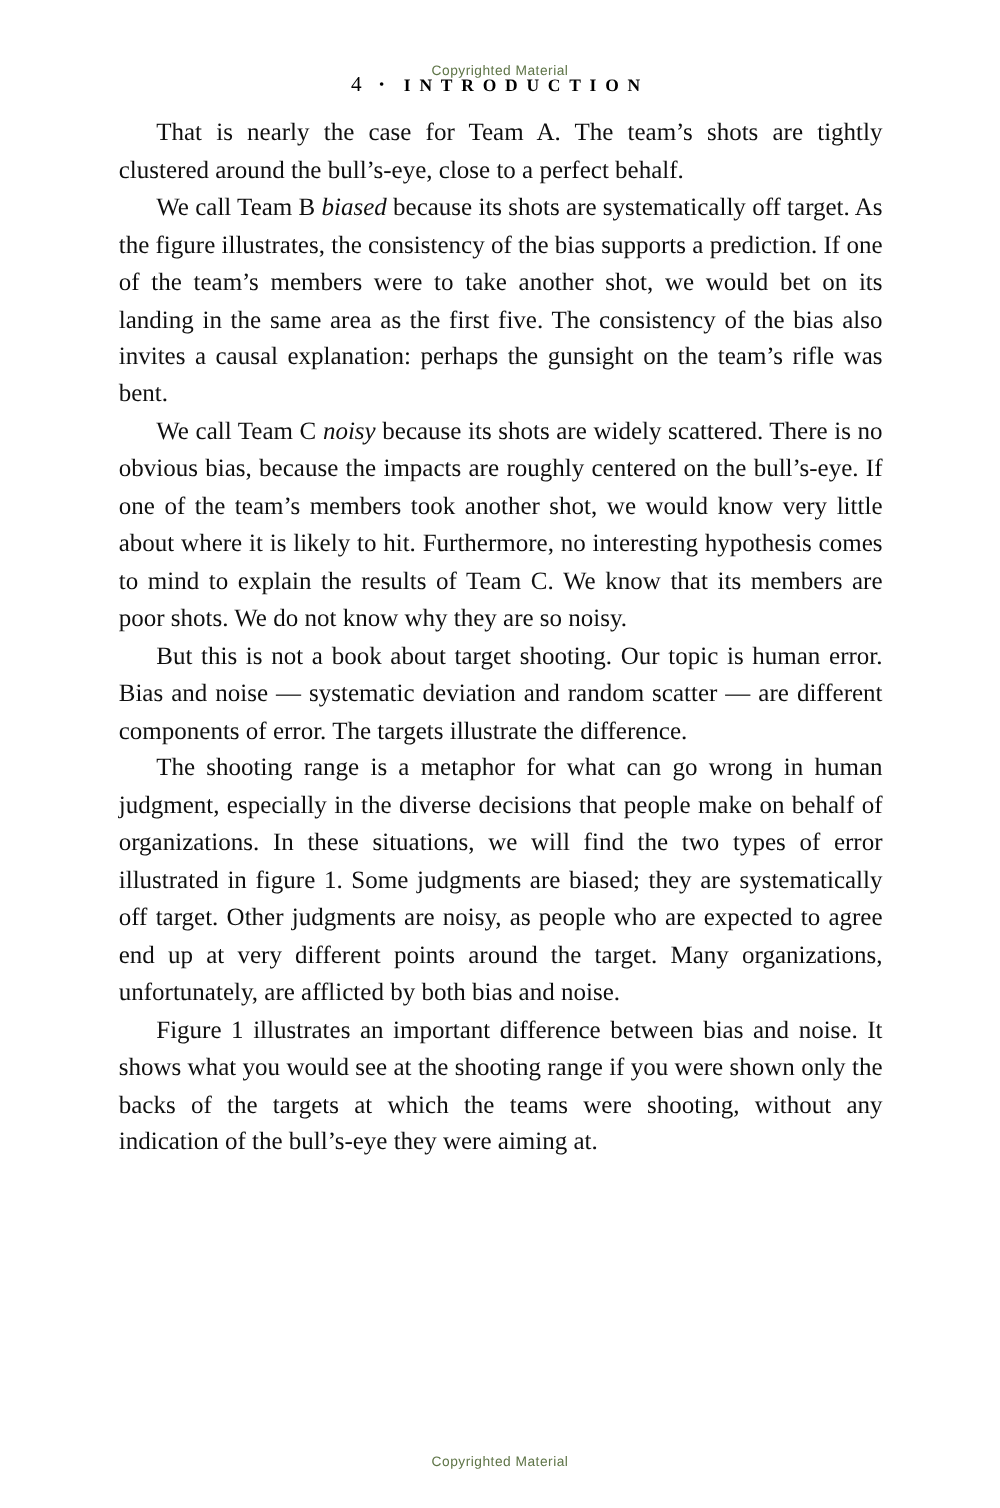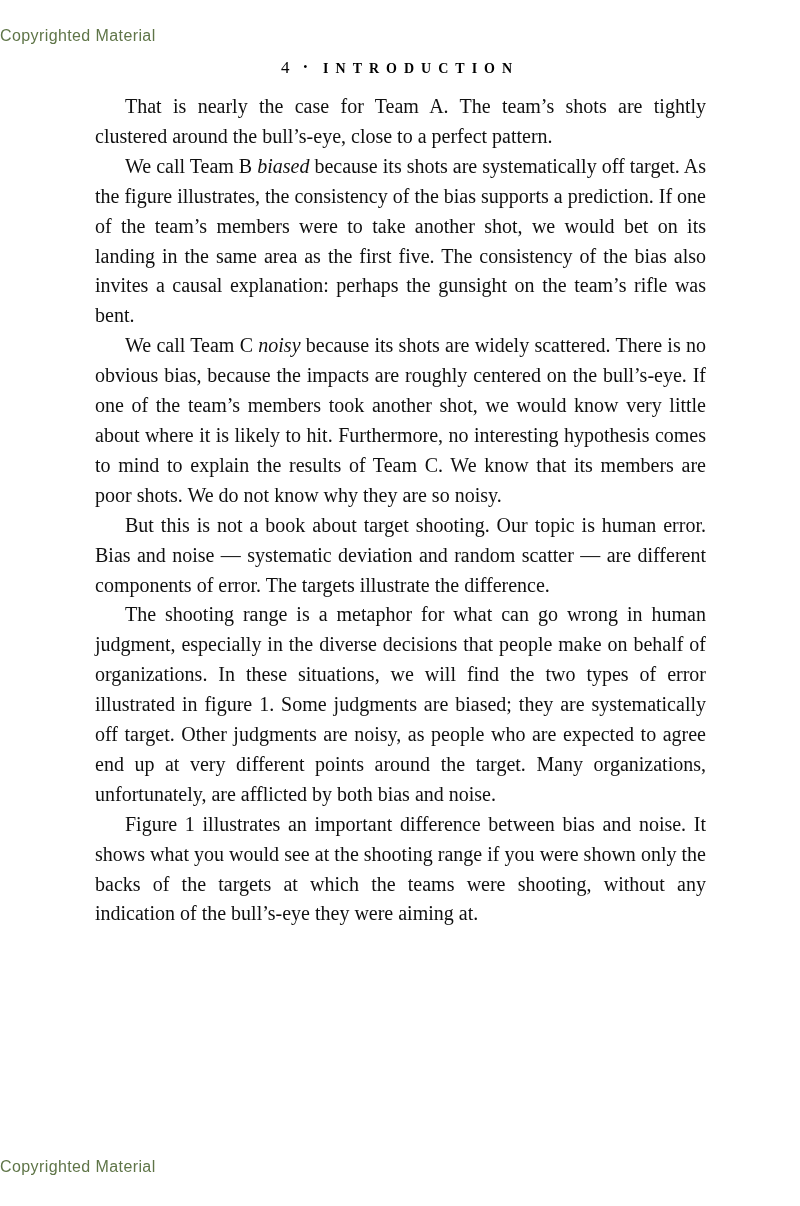--- a/index.html
+++ b/index.html
@@ -16,25 +16,26 @@
     height: 1206px;
     background: #ffffff;
     box-sizing: border-box;
     font-family: "Liberation Serif", serif;
     color: #101010;
   }
   .copyright {
     position: absolute;
     left: 0;
     width: 100%;
-    text-align: left;
+    text-align: center;
     font-family: "Liberation Sans", sans-serif;
-    font-size: 16px;
+    font-size: 11px;
     letter-spacing: 0.4px;
     color: var(--copyright-color, #5f7548);
+    margin-top: 24px;
   }
   .copyright.top { top: 27px; }
   .copyright.bottom { bottom: 30px; }
   .running-head {
     position: absolute;
     top: 58px;
     left: 0;
     width: 100%;
     text-align: center;
     font-family: "Liberation Serif", serif;
@@ -81,21 +82,21 @@
 
   <div class="copyright top">Copyrighted Material</div>
 
   <div class="running-head">
     <span class="pagenum">4</span>
     <span class="sep">•</span>
     <span class="chapter">INTRODUCTION</span>
   </div>
 
   <div class="page-body">
-      <p><span>That is nearly the case for Team A. The team’s shots are tightly clustered around the bull’s-eye, close to a perfect pattern.</span></p>
+      <p><span>That is nearly the case for Team A. The team’s shots are tightly clustered around the bull’s-eye, close to a perfect behalf.</span></p>
       <p><span>We call Team B </span><em>biased</em><span> because its shots are systematically off target. As the figure illustrates, the consistency of the bias supports a prediction. If one of the team’s members were to take another shot, we would bet on its landing in the same area as the first five. The consistency of the bias also invites a causal explanation: perhaps the gunsight on the team’s rifle was bent.</span></p>
       <p><span>We call Team C </span><em>noisy</em><span> because its shots are widely scattered. There is no obvious bias, because the impacts are roughly centered on the bull’s-eye. If one of the team’s members took another shot, we would know very little about where it is likely to hit. Furthermore, no interesting hypothesis comes to mind to explain the results of Team C. We know that its members are poor shots. We do not know why they are so noisy.</span></p>
       <p><span>But this is not a book about target shooting. Our topic is human error. Bias and noise — systematic deviation and random scatter — are different components of error. The targets illustrate the difference.</span></p>
       <p><span>The shooting range is a metaphor for what can go wrong in human judgment, especially in the diverse decisions that people make on behalf of organizations. In these situations, we will find the two types of error illustrated in figure 1. Some judgments are biased; they are systematically off target. Other judgments are noisy, as people who are expected to agree end up at very different points around the target. Many organizations, unfortunately, are afflicted by both bias and noise.</span></p>
       <p><span>Figure 1 illustrates an important difference between bias and noise. It shows what you would see at the shooting range if you were shown only the backs of the targets at which the teams were shooting, without any indication of the bull’s-eye they were aiming at.</span></p>
     </div>
 
   <div class="copyright bottom">Copyrighted Material</div>
 
 </div>

